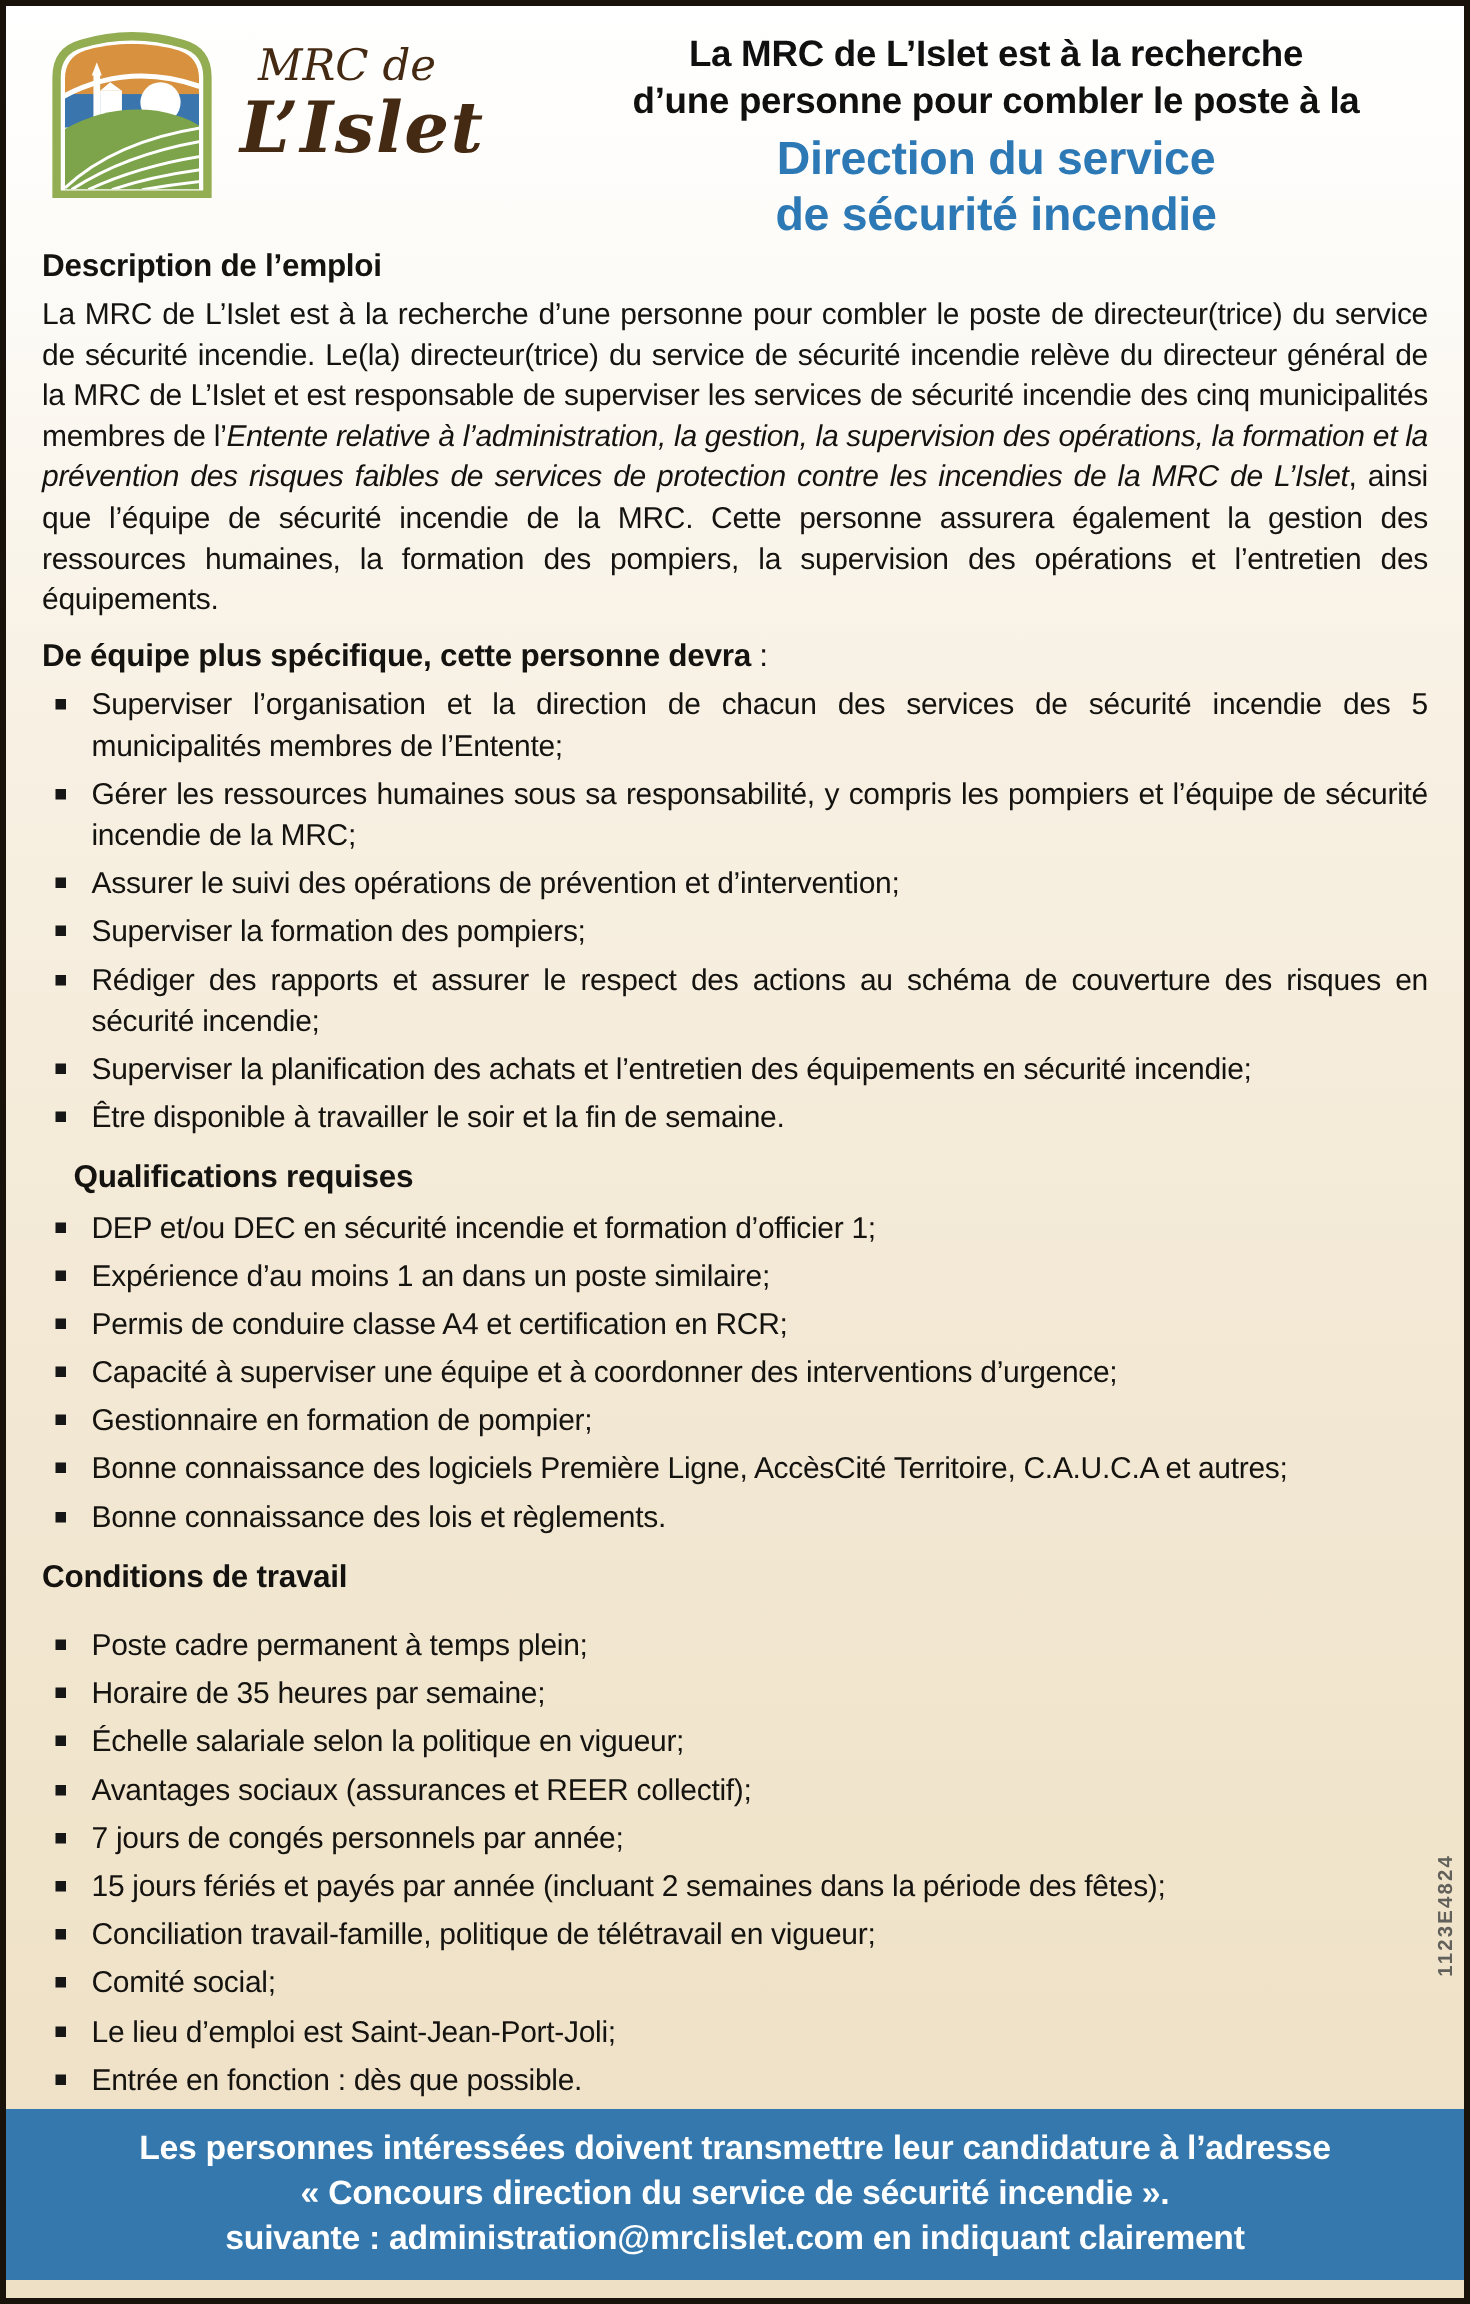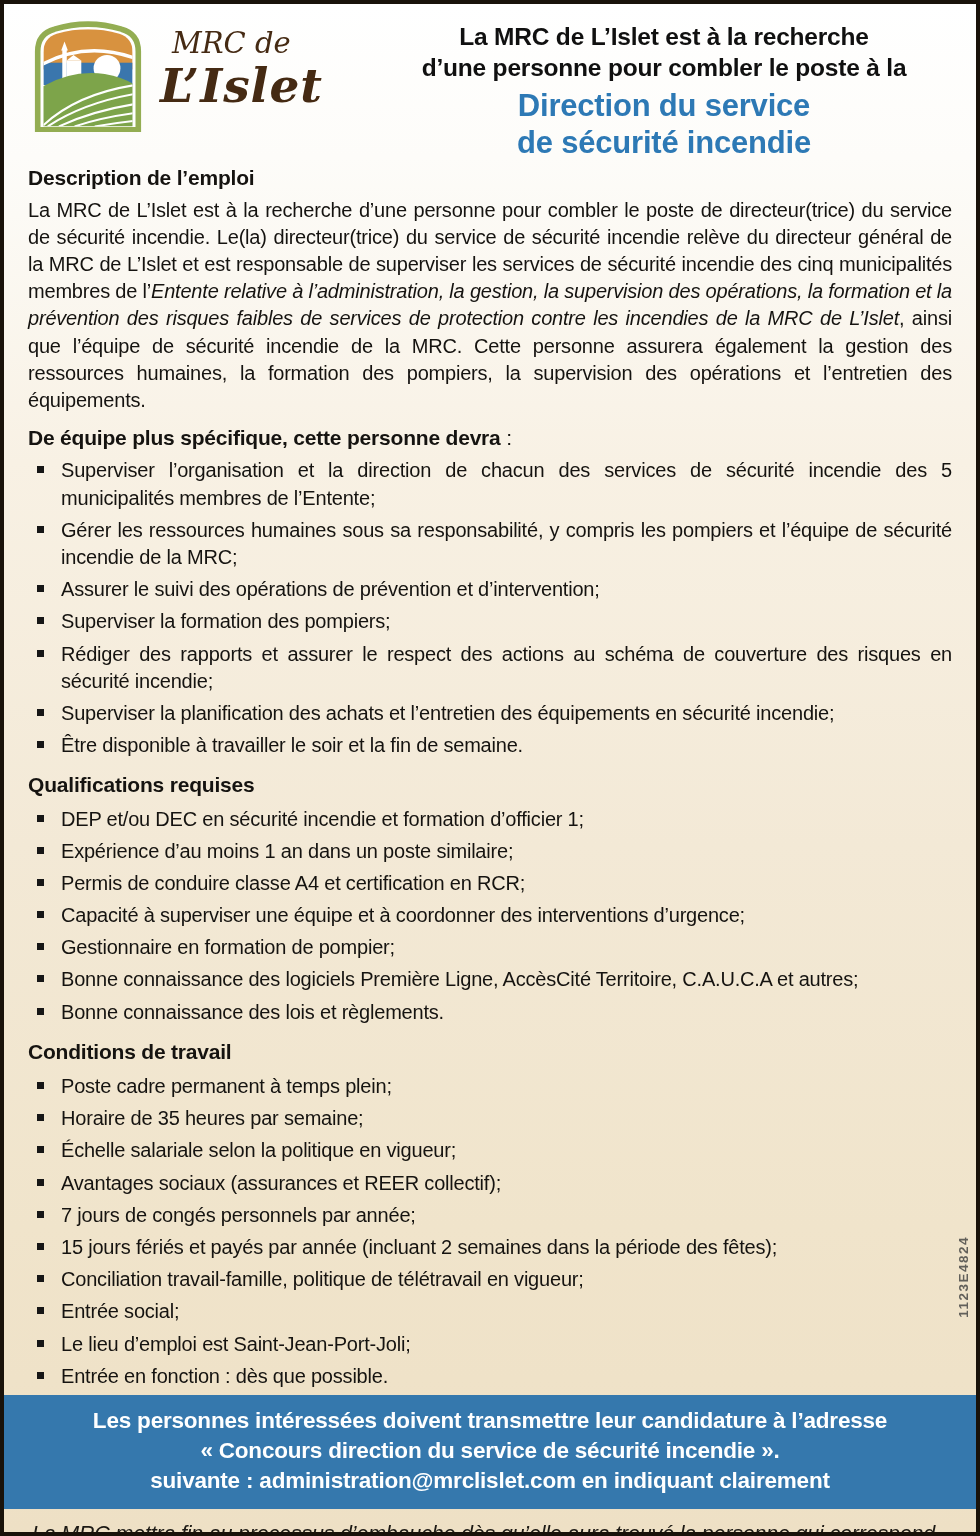--- a/index.html
+++ b/index.html
@@ -23,22 +23,22 @@
   .logo-org1 { font-family:"DejaVu Serif", serif; font-style:italic; font-size:29px; line-height:1.1; padding-left:12px; }
   .logo-org2 { font-family:"DejaVu Serif", serif; font-style:italic; font-weight:bold; font-size:47px; line-height:1.1; letter-spacing:1px; }
   .header-titles { flex:1; text-align:center; padding-top:4px; padding-right:26px; }
   .lead-line { font-size:24.5px; font-weight:bold; line-height:1.25; color:#101010; letter-spacing:-0.2px; }
   .position-title { margin-top:5px; font-size:31px; font-weight:bold; line-height:1.18; letter-spacing:-0.2px; }
   
   .content { padding:0 24px; }
   .sec-heading { font-size:21px; font-weight:bold; line-height:1.25; letter-spacing:-0.2px; }
   .h-desc { margin-top:4px; }
   .h-spec { margin-top:11px; margin-bottom:6px; }
-  .h-qual { margin-top:13px; margin-bottom:7px; }
-  .h-cond { margin-top:13px; margin-bottom:8px; }
+  .h-qual { margin-top:13px; margin-bottom:7px;margin-left:21px; }
+  .h-cond { margin-top:13px; margin-bottom:19px; }
   .colon { font-weight:normal; }
   .intro-para { margin-top:5px; font-size:20px; line-height:1.36; text-align:justify; letter-spacing:-0.2px; }
   .intro-para .it { font-style:italic; }
   ul.blist { list-style:none; }
   ul.blist li {
     position:relative; padding-left:33px; margin-bottom:5px;
     font-size:20px; line-height:1.36; text-align:justify; letter-spacing:-0.2px;
   }
   .sq { position:absolute; left:9px; top:9px; width:7px; height:7px; background:#161616; }
   
@@ -145,21 +145,21 @@
 
     <div class="sec-heading h-cond">Conditions de travail</div>
     <ul class="blist">
       <li><span class="sq"></span><span>Poste cadre permanent à temps plein;</span></li>
       <li><span class="sq"></span><span>Horaire de 35 heures par semaine;</span></li>
       <li><span class="sq"></span><span>Échelle salariale selon la politique en vigueur;</span></li>
       <li><span class="sq"></span><span>Avantages sociaux (assurances et REER collectif);</span></li>
       <li><span class="sq"></span><span>7 jours de congés personnels par année;</span></li>
       <li><span class="sq"></span><span>15 jours fériés et payés par année (incluant 2 semaines dans la période des fêtes);</span></li>
       <li><span class="sq"></span><span>Conciliation travail-famille, politique de télétravail en vigueur;</span></li>
-      <li><span class="sq"></span><span>Entrée social;</span></li>
+      <li><span class="sq"></span><span>Comité social;</span></li>
       <li><span class="sq"></span><span>Le lieu d’emploi est Saint-Jean-Port-Joli;</span></li>
       <li><span class="sq"></span><span>Entrée en fonction : dès que possible.</span></li>
     </ul>
 
   </div>
 
   <div class="side-code">1123E4824</div>
 
   <div class="cta-band" style="background:#3578ad">
     <div class="cta-line">Les personnes intéressées doivent transmettre leur candidature à l’adresse</div>

